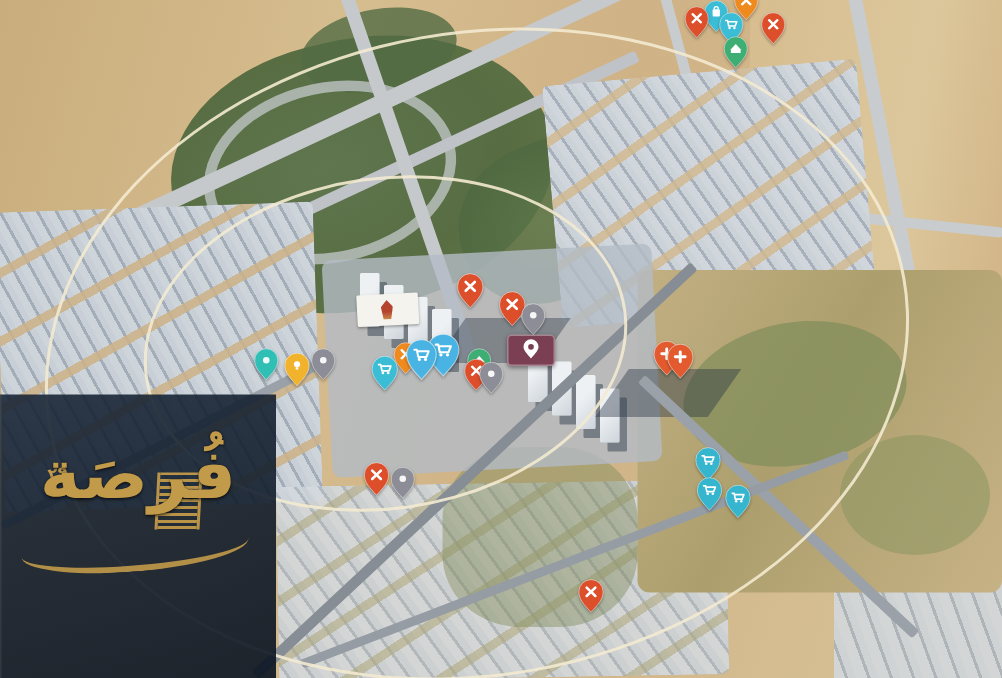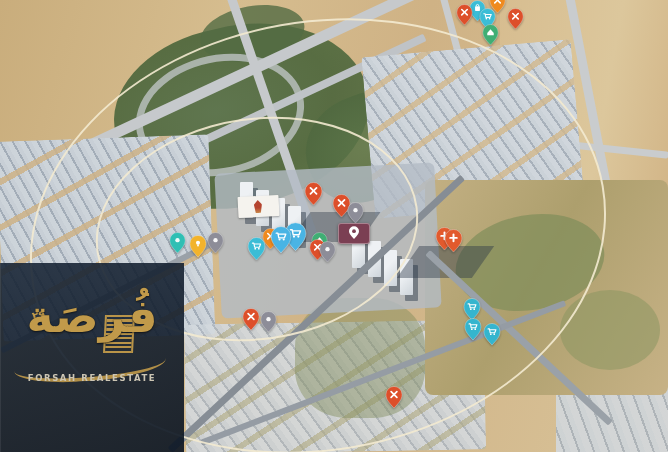--- a/index.html
+++ b/index.html
@@ -380,16 +380,15 @@
           <circle cx="0" cy="-1.8" r="1.9" fill="#7b3f53"></circle>
         </svg>
       </div>
     </div>
 
   <div class="watermark" style="--gold: #c19a4a;">
     <div class="wm-marks">٢٩</div>
     <div class="wm-building"></div>
     <div class="wm-arabic">فُرصَة</div>
     <div class="wm-swash"></div>
-    <div class="wm-latin">FORSAH REALESTATE</div>
   </div>
 
 </div>
 
 </body></html>

